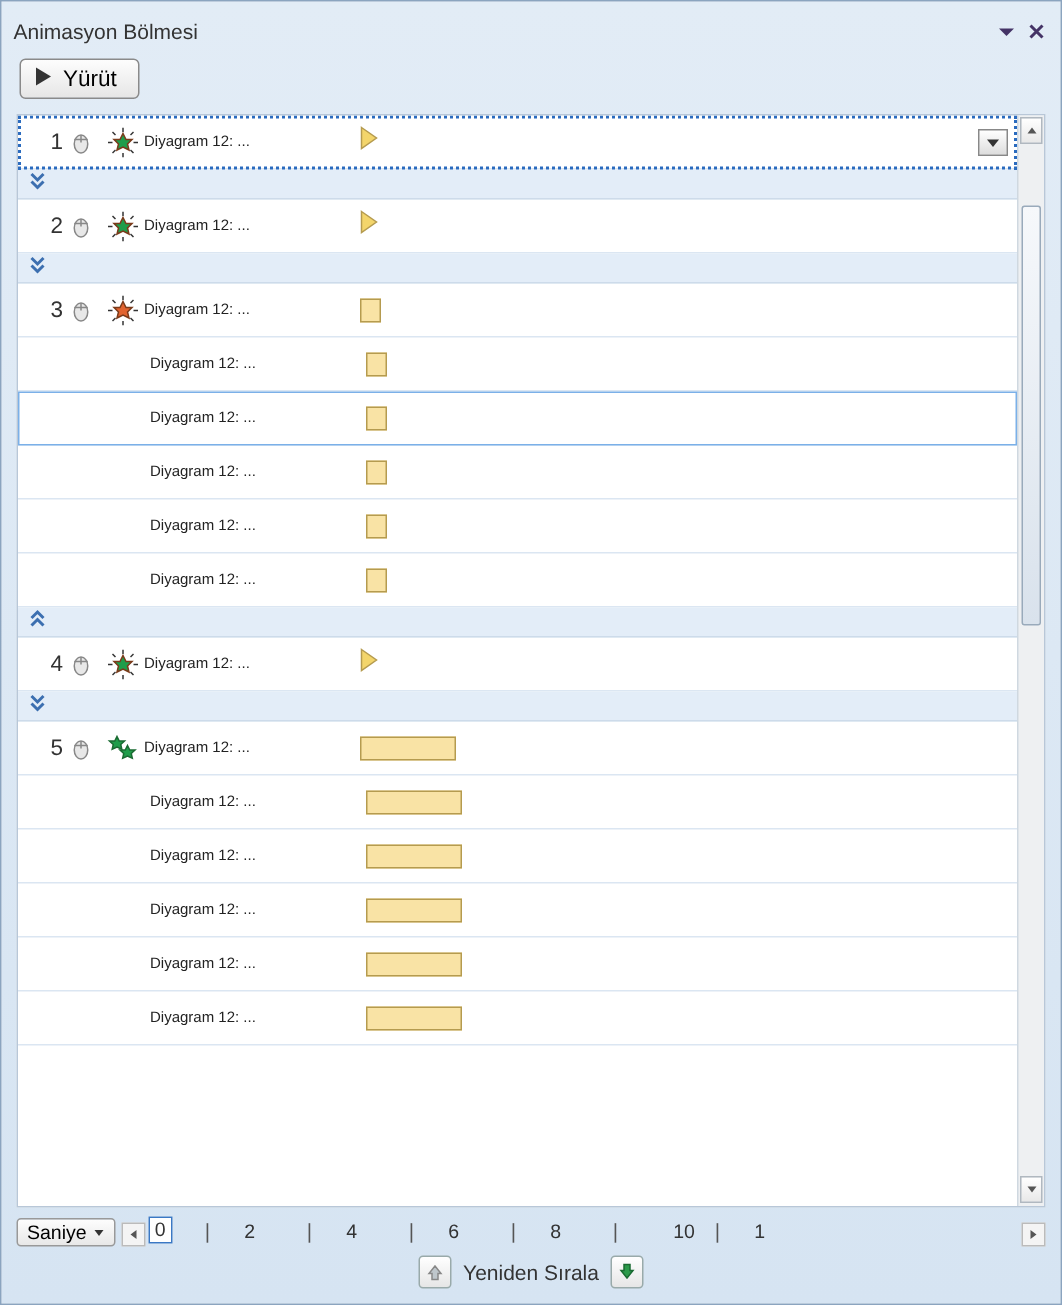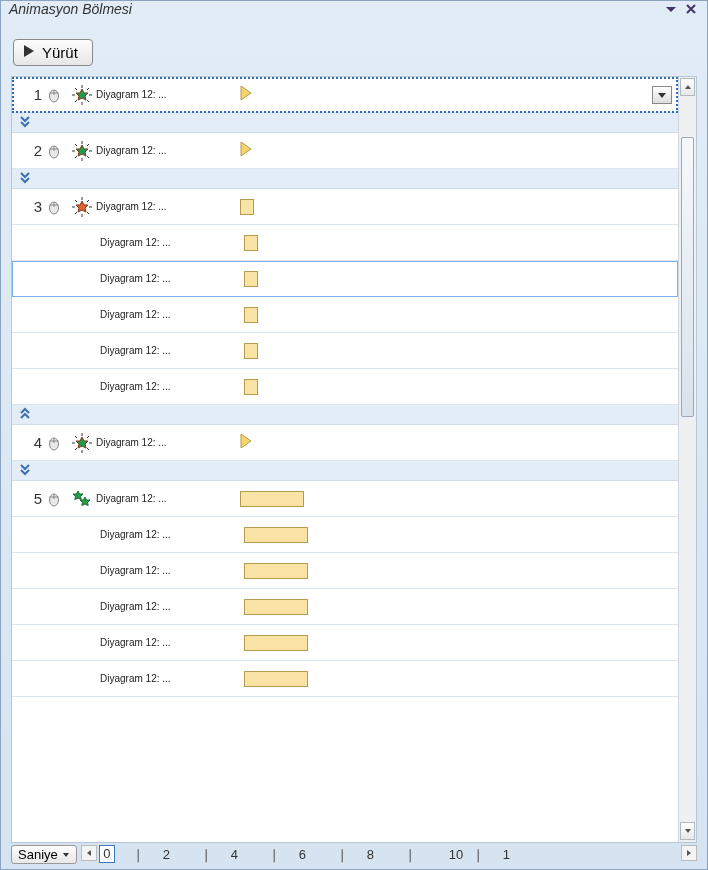--- a/index.html
+++ b/index.html
@@ -5,22 +5,22 @@
 * { box-sizing: border-box; margin: 0; padding: 0; font-family: "Segoe UI", Tahoma, sans-serif; }
 body { background: #fff; }
 .panel {
   width: 708px; height: 870px;
   background: linear-gradient(#e2ecf6, #d6e4f2);
   border: 1px solid #8ba4bf;
   display: flex; flex-direction: column;
   position: relative;
 }
 .titlebar {
-  height: 28px; display: flex; align-items: flex-start; padding: 0 8px;
-  font-size: 14px; color: #333; font-style: italic;
+  height: 28px; display: flex; align-items: flex-end; padding: 0 8px;
+  font-size: 14px; color: #333;
 }
 .titlebar .spacer { flex: 1; }
 .titlebar .tb-btn { width: 16px; height: 16px; display: flex; align-items: center; justify-content: center; cursor: pointer; margin-left: 4px; }
 .toolbar { padding: 10px 10px 6px 12px; }
 .play-button {
   display: inline-flex; align-items: flex-start; gap: 6px;
   background: linear-gradient(#fdfdfd, #e6e6e6);
   border: 1px solid #8a8a8a; border-radius: 4px;
   padding: 4px 14px 4px 8px; font-size: 15px; cursor: pointer;
 }
@@ -42,21 +42,21 @@
 .row .mouse { width: 20px; margin-left: 2px; display: flex; align-items: center; justify-content: center; }
 .row .star { width: 28px; margin-left: 4px; display: flex; align-items: center; justify-content: center; }
 .row .label { width: 140px; font-size: 10px; color: #222; white-space: nowrap; overflow: hidden; text-overflow: ellipsis; }
 .row .timeline { flex: 1; display: flex; align-items: center; padding-left: 4px; }
 .row .tri { display: inline-block; }
 .row .bar { height: 16px; background: #f9e3a5; border: 1px solid #b59b4f; }
 .row .dropdown-trigger { margin-left: auto; margin-right: 6px; width: 20px; height: 18px; border: 1px solid #888; background: linear-gradient(#fff,#ddd); display: flex; align-items: center; justify-content: center; }
 .vscroll { width: 18px; background: #eef0f2; border-left: 1px solid #cfd8e0; position: relative; }
 .vscroll .arrow { height: 18px; display: flex; align-items: center; justify-content: center; border: 1px solid #b0b8c0; background: linear-gradient(#fff,#e8e8e8); margin: 1px; }
 .vscroll .thumb { position: absolute; left: 2px; right: 2px; top: 60px; height: 280px; background: linear-gradient(#f6f8fb,#d9e2ec); border: 1px solid #9ab; border-radius: 2px; }
-.hscroll-row { display: flex; align-items: flex-start; margin: 2px 10px 0 10px; height: 24px; }
+.hscroll-row { display: flex; align-items: flex-end; margin: 2px 10px 0 10px; height: 24px; }
 .hscroll-row .seconds-btn {
   background: linear-gradient(#fdfdfd,#e8e8e8); border: 1px solid #999;
   border-radius: 3px; padding: 1px 6px; font-size: 13px; display: inline-flex;
   align-items: center; gap: 4px; margin-right: 4px;
 }
 .hscroll-row .arrowh { width: 16px; height: 16px; display: flex; align-items: center; justify-content: center; border: 1px solid #bbb; background: #f4f4f4; }
 .hscroll-row .ruler { flex: 1; height: 20px; position: relative; font-size: 13px; color: #333; }
 .ruler .tick { position: absolute; top: 2px; }
 .ruler .sep { position: absolute; top: 2px; color: #555; }
 .ruler .sel { position: absolute; top: 0; width: 16px; height: 18px; border: 1px solid #3b78c4; text-align: center; line-height: 16px; background: #fff; }
@@ -512,13 +512,26 @@
         <span class="sep" style="left:376px">❘</span>
         <span class="tick" style="left:406px">1</span>
       </div>
     <div class="arrowh">
         <svg width="8" height="8" viewBox="0 0 8 8">
           <path d="M2 1 L6 4 L2 7 Z" fill="#555"></path>
         </svg>
       </div>
   </div>
 
+  <div class="reorder-row">
+    <div class="rbtn">
+      <svg width="14" height="14" viewBox="0 0 14 14">
+          <path d="M7 3 L11 8 L9 8 L9 12 L5 12 L5 8 L3 8 Z" fill="#bfc7cc" stroke="#888"></path>
+        </svg>
+    </div>
+    <span>Yeniden Sırala</span>
+    <div class="rbtn">
+      <svg width="14" height="14" viewBox="0 0 14 14">
+          <path d="M7 11 L3 6 L5 6 L5 2 L9 2 L9 6 L11 6 Z" fill="#2b9a4a" stroke="#1a6b32"></path>
+        </svg>
+    </div>
+  </div>
 </div>
 
 </body></html>

